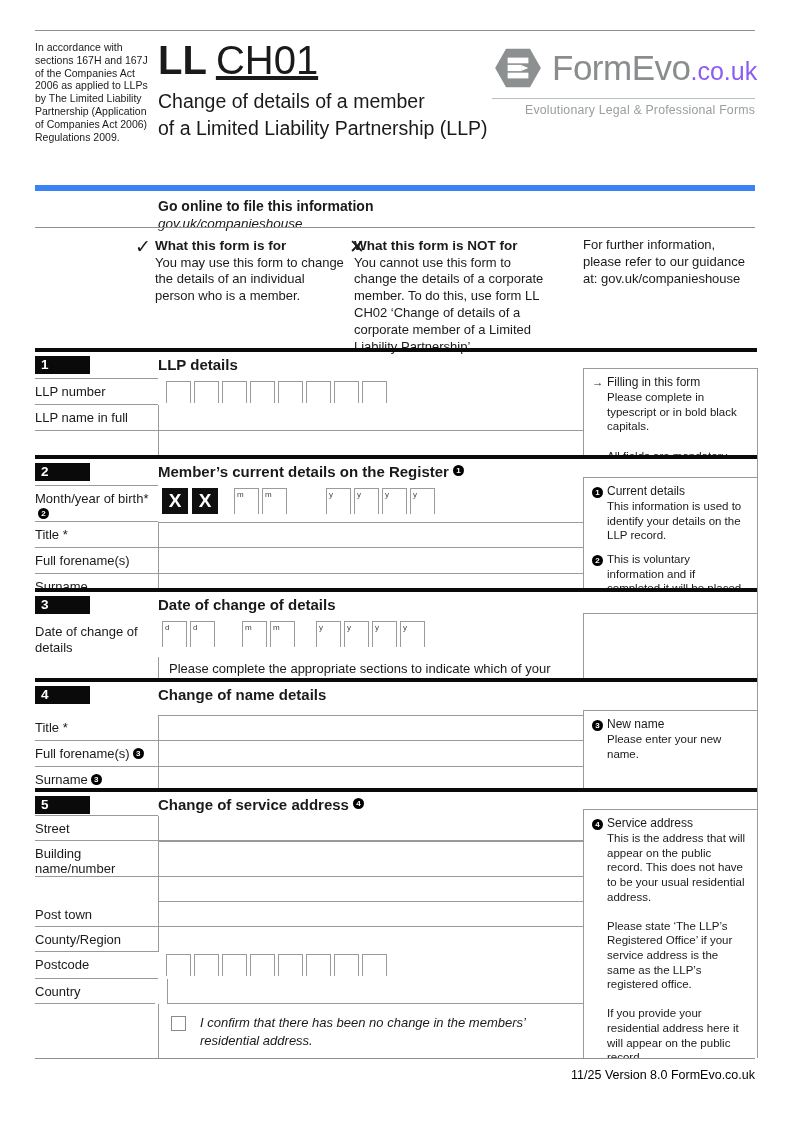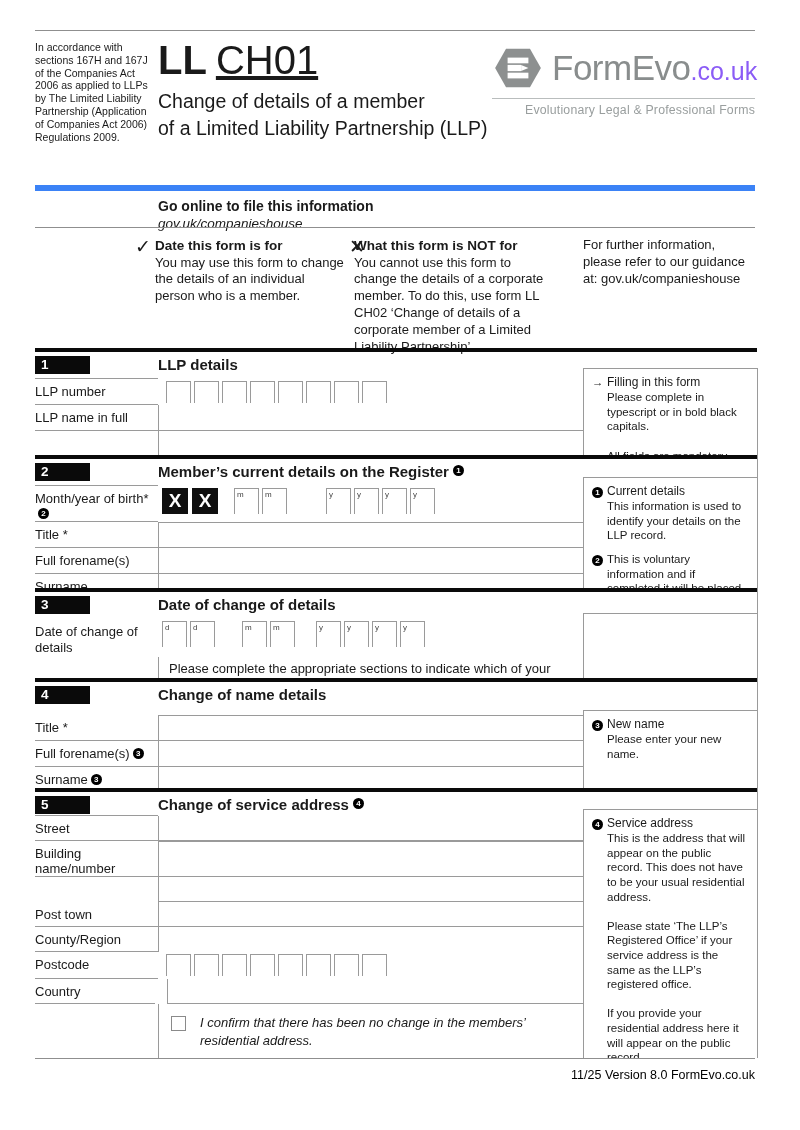--- a/index.html
+++ b/index.html
@@ -119,21 +119,21 @@
   </div>
 
   <div class="online">
     <div class="online-h">Go online to file this information</div>
     <div class="online-u">gov.uk/companieshouse</div>
   </div>
 
   <div class="intro">
     <div class="icon icon-check">✓</div>
     <div class="intro-col col-for">
-      <div class="intro-h">Date this form is for</div>
+      <div class="intro-h">What this form is for</div>
       <div>You may use this form to change the details of an individual person who is a member.</div>
     </div>
     <div class="icon icon-cross">✕</div>
     <div class="intro-col col-not">
       <div class="intro-h">What this form is NOT for</div>
       <div>You cannot use this form to change the details of a corporate member. To do this, use form LL CH02 ‘Change of details of a corporate member of a Limited Liability Partnership’.</div>
     </div>
     <div class="intro-col col-further">For further information, please refer to our guidance at: gov.uk/companieshouse</div>
   </div>
 

